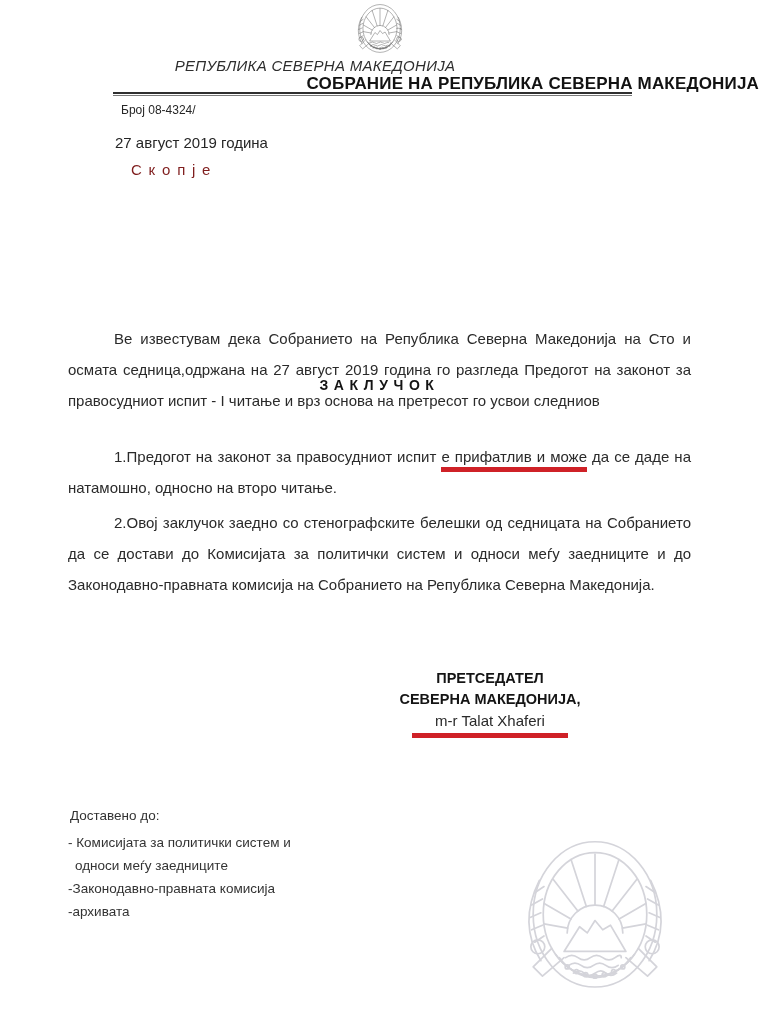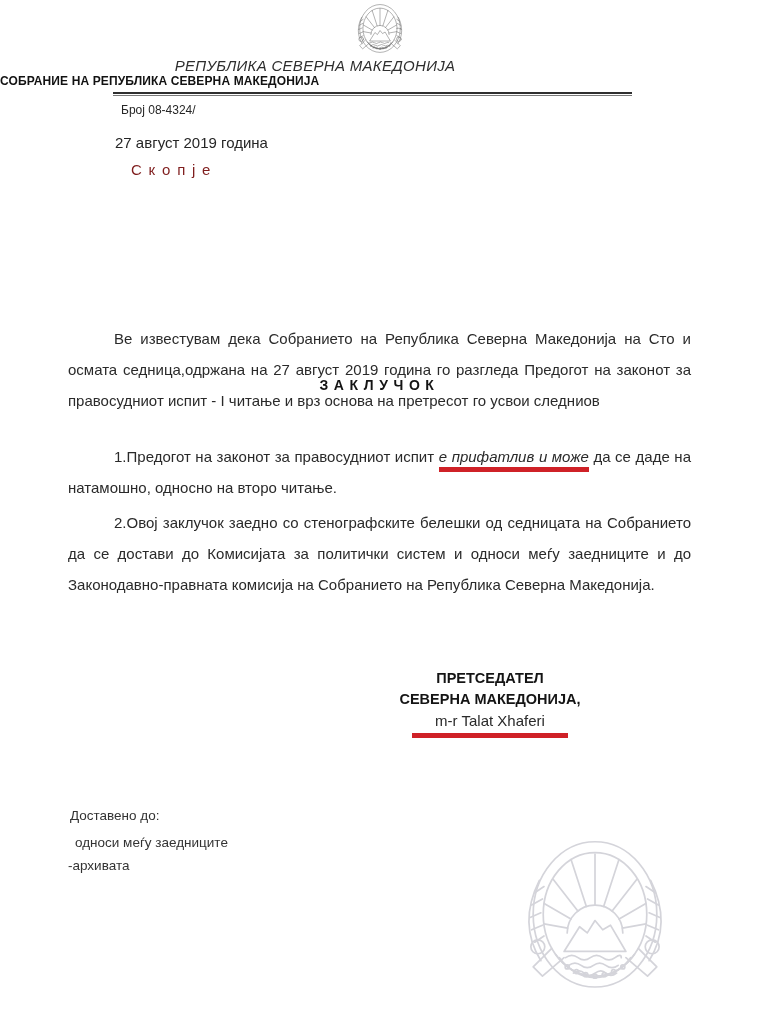--- a/index.html
+++ b/index.html
@@ -12,22 +12,22 @@
   }
   .abs{position:absolute;}
 
   
   .emblem-top{left:354px;top:2px;width:52px;height:56px;color:#767676;}
   .hdr-republic{
     left:0;top:57px;width:630px;text-align:center;
     font-style:italic;font-size:15px;letter-spacing:.02em;color:#2e2e2e;
   }
   .hdr-assembly{
-    left:0;top:74px;width:759px;text-align:left;
-    font-weight:bold;font-size:12px;letter-spacing:.01em;color:#121212;
+    left:0;top:74px;width:759px;text-align:right;
+    font-weight:bold;font-size:17px;letter-spacing:.01em;color:#121212;
   }
   .hdr-rule{
     left:113px;top:92px;width:519px;height:1px;
     border-top:2px solid #2f2f2f;border-bottom:1px solid #7a7a7a;
   }
 
   
   .meta-number{left:121px;top:103px;font-size:12px;}
   .meta-date{left:115px;top:134px;font-size:15px;}
   .meta-city{left:131px;top:161px;font-size:15px;font-weight:normal;letter-spacing:.45em;color:#7f1d1d;}
@@ -40,21 +40,20 @@
   .para-intro{top:308px;}
   .heading-conclusion{
     left:68px;top:377px;width:623px;text-align:center;
     font-weight:bold;font-size:14px;letter-spacing:.4em;color:#141414;
   }
   .para-point1{top:426px;}
   .para-point2{top:492px;}
   .red-underline-inline{
     border-bottom:5px solid #cf2127;
     padding-bottom:2px;
-    font-style:italic;
   }
 
   
   .sig-block{
     left:340px;top:668px;width:300px;text-align:center;
     font-size:14.5px;line-height:21px;color:#141414;
   }
   .sig-line{font-weight:bold;}
   .sig-name{font-weight:normal;font-size:15px;color:#2a2a2a;}
   .sig-red-bar{
@@ -157,21 +156,23 @@
 
 <div class="abs sig-block">
   <div class="sig-line">ПРЕТСЕДАТЕЛ</div>
   <div class="sig-line">СЕВЕРНА МАКЕДОНИЈА,</div>
   <div class="sig-name">m-r Talat Xhaferi</div>
   <div class="sig-red-bar"></div>
 </div>
 
 <div class="abs dist-block">
   <div class="dist-title">Доставено до:</div>
+  <div class="dist-item">- Комисијата за политички систем и</div>
   <div class="dist-item indent">односи меѓу заедниците</div>
+  <div class="dist-item">-Законодавно-правната комисија</div>
   <div class="dist-item">-архивата</div>
 </div>
 
 <div class="abs watermark">
   <svg class="coa" viewBox="0 0 100 110">
       <use href="#coa"></use>
     </svg>
 </div>
 
 </body></html>

